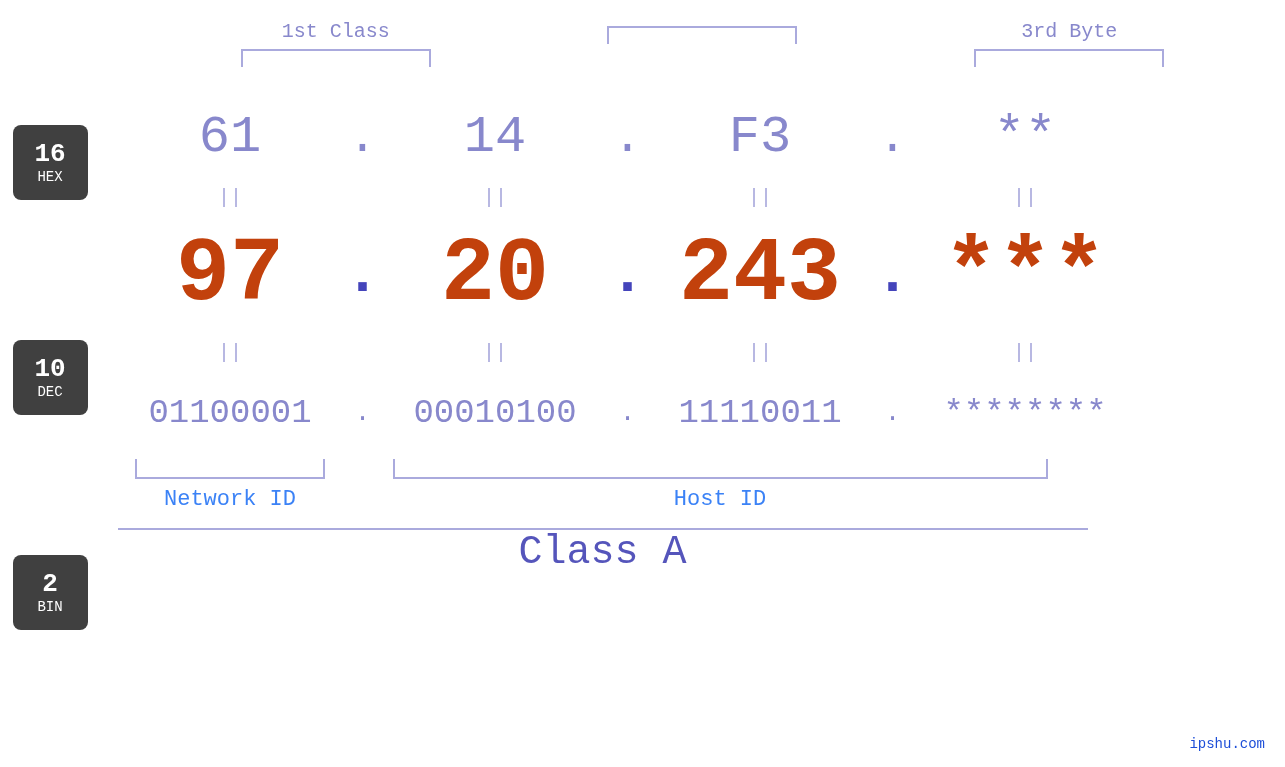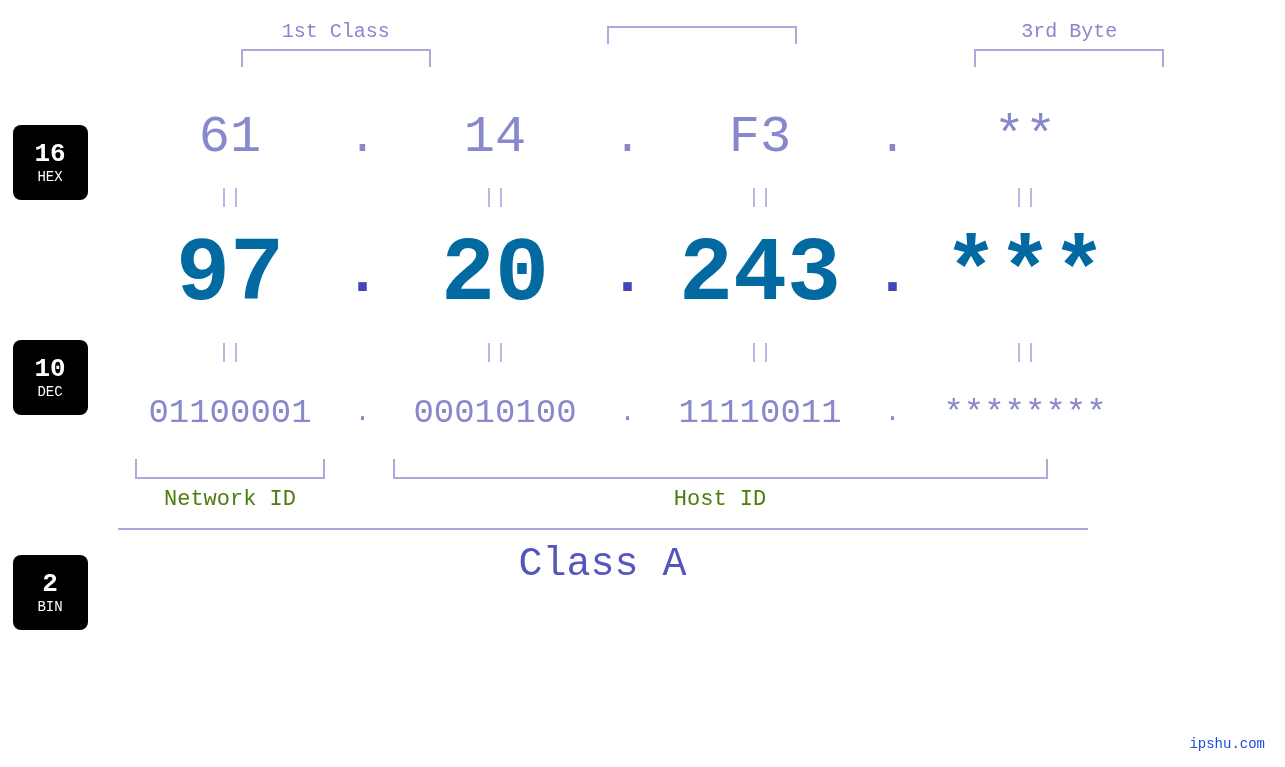--- a/index.html
+++ b/index.html
@@ -52,21 +52,21 @@
       display: flex;
       flex-direction: column;
       gap: 30px;
       margin-top: 20px;
       margin-right: 30px;
     }
 
     .base-badge {
       width: 75px;
       height: 75px;
-      background: #000000;
+      background: #404040;
       color: white;
       display: flex;
       flex-direction: column;
       align-items: center;
       justify-content: center;
       border-radius: 8px;
       font-family: 'Courier New', Courier, monospace;
     }
 
     .base-number {
@@ -125,21 +125,21 @@
 
     .dot-hex {
       font-size: 48px;
       color: #8888cc;
     }
 
     
     .dec-value {
       font-size: 90px;
       font-weight: bold;
-      color: #0369a1;
+      color: #c2410c;
     }
 
     
     .bin-value {
       font-size: 34px;
       color: #8888cc;
     }
 
     .dot-bin {
       font-size: 26px;
@@ -161,21 +161,21 @@
       display: flex;
       align-items: center;
       justify-content: center;
     }
 
     .equals-dot-spacer {
       width: 40px;
     }
 
     .id-label {
-      color: #4d7c0f;
+      color: #3b82f6;
       font-size: 22px;
       margin-top: 8px;
       font-family: 'Courier New', Courier, monospace;
     }
 
     .class-label {
       color: #5555bb;
       font-size: 40px;
       font-family: 'Courier New', Courier, monospace;
     }
@@ -320,21 +320,21 @@
         </div>
 
         <div style="width:40px;"></div>
 
         <div style="width:675px; display:flex; flex-direction:column; align-items:center;">
           <div style="width:655px; height:20px; border-left:2px solid #aaaadd; border-right:2px solid #aaaadd; border-bottom:2px solid #aaaadd;"></div>
           <div class="id-label">Host ID</div>
         </div>
       </div>
 
-      <div style="margin-top:16px; width:970px; border-top:2px solid #aaaadd; display:flex; justify-content:center; padding-top:12px;">
+      <div style="margin-top:16px; width:970px; border-top:2px solid #aaaadd; display:flex; justify-content:center; padding-top:0;">
         <span class="class-label">Class A</span>
       </div>
 
     </div>
   </div>
 
 </div>
 
 <div class="watermark">ipshu.com</div>
 

